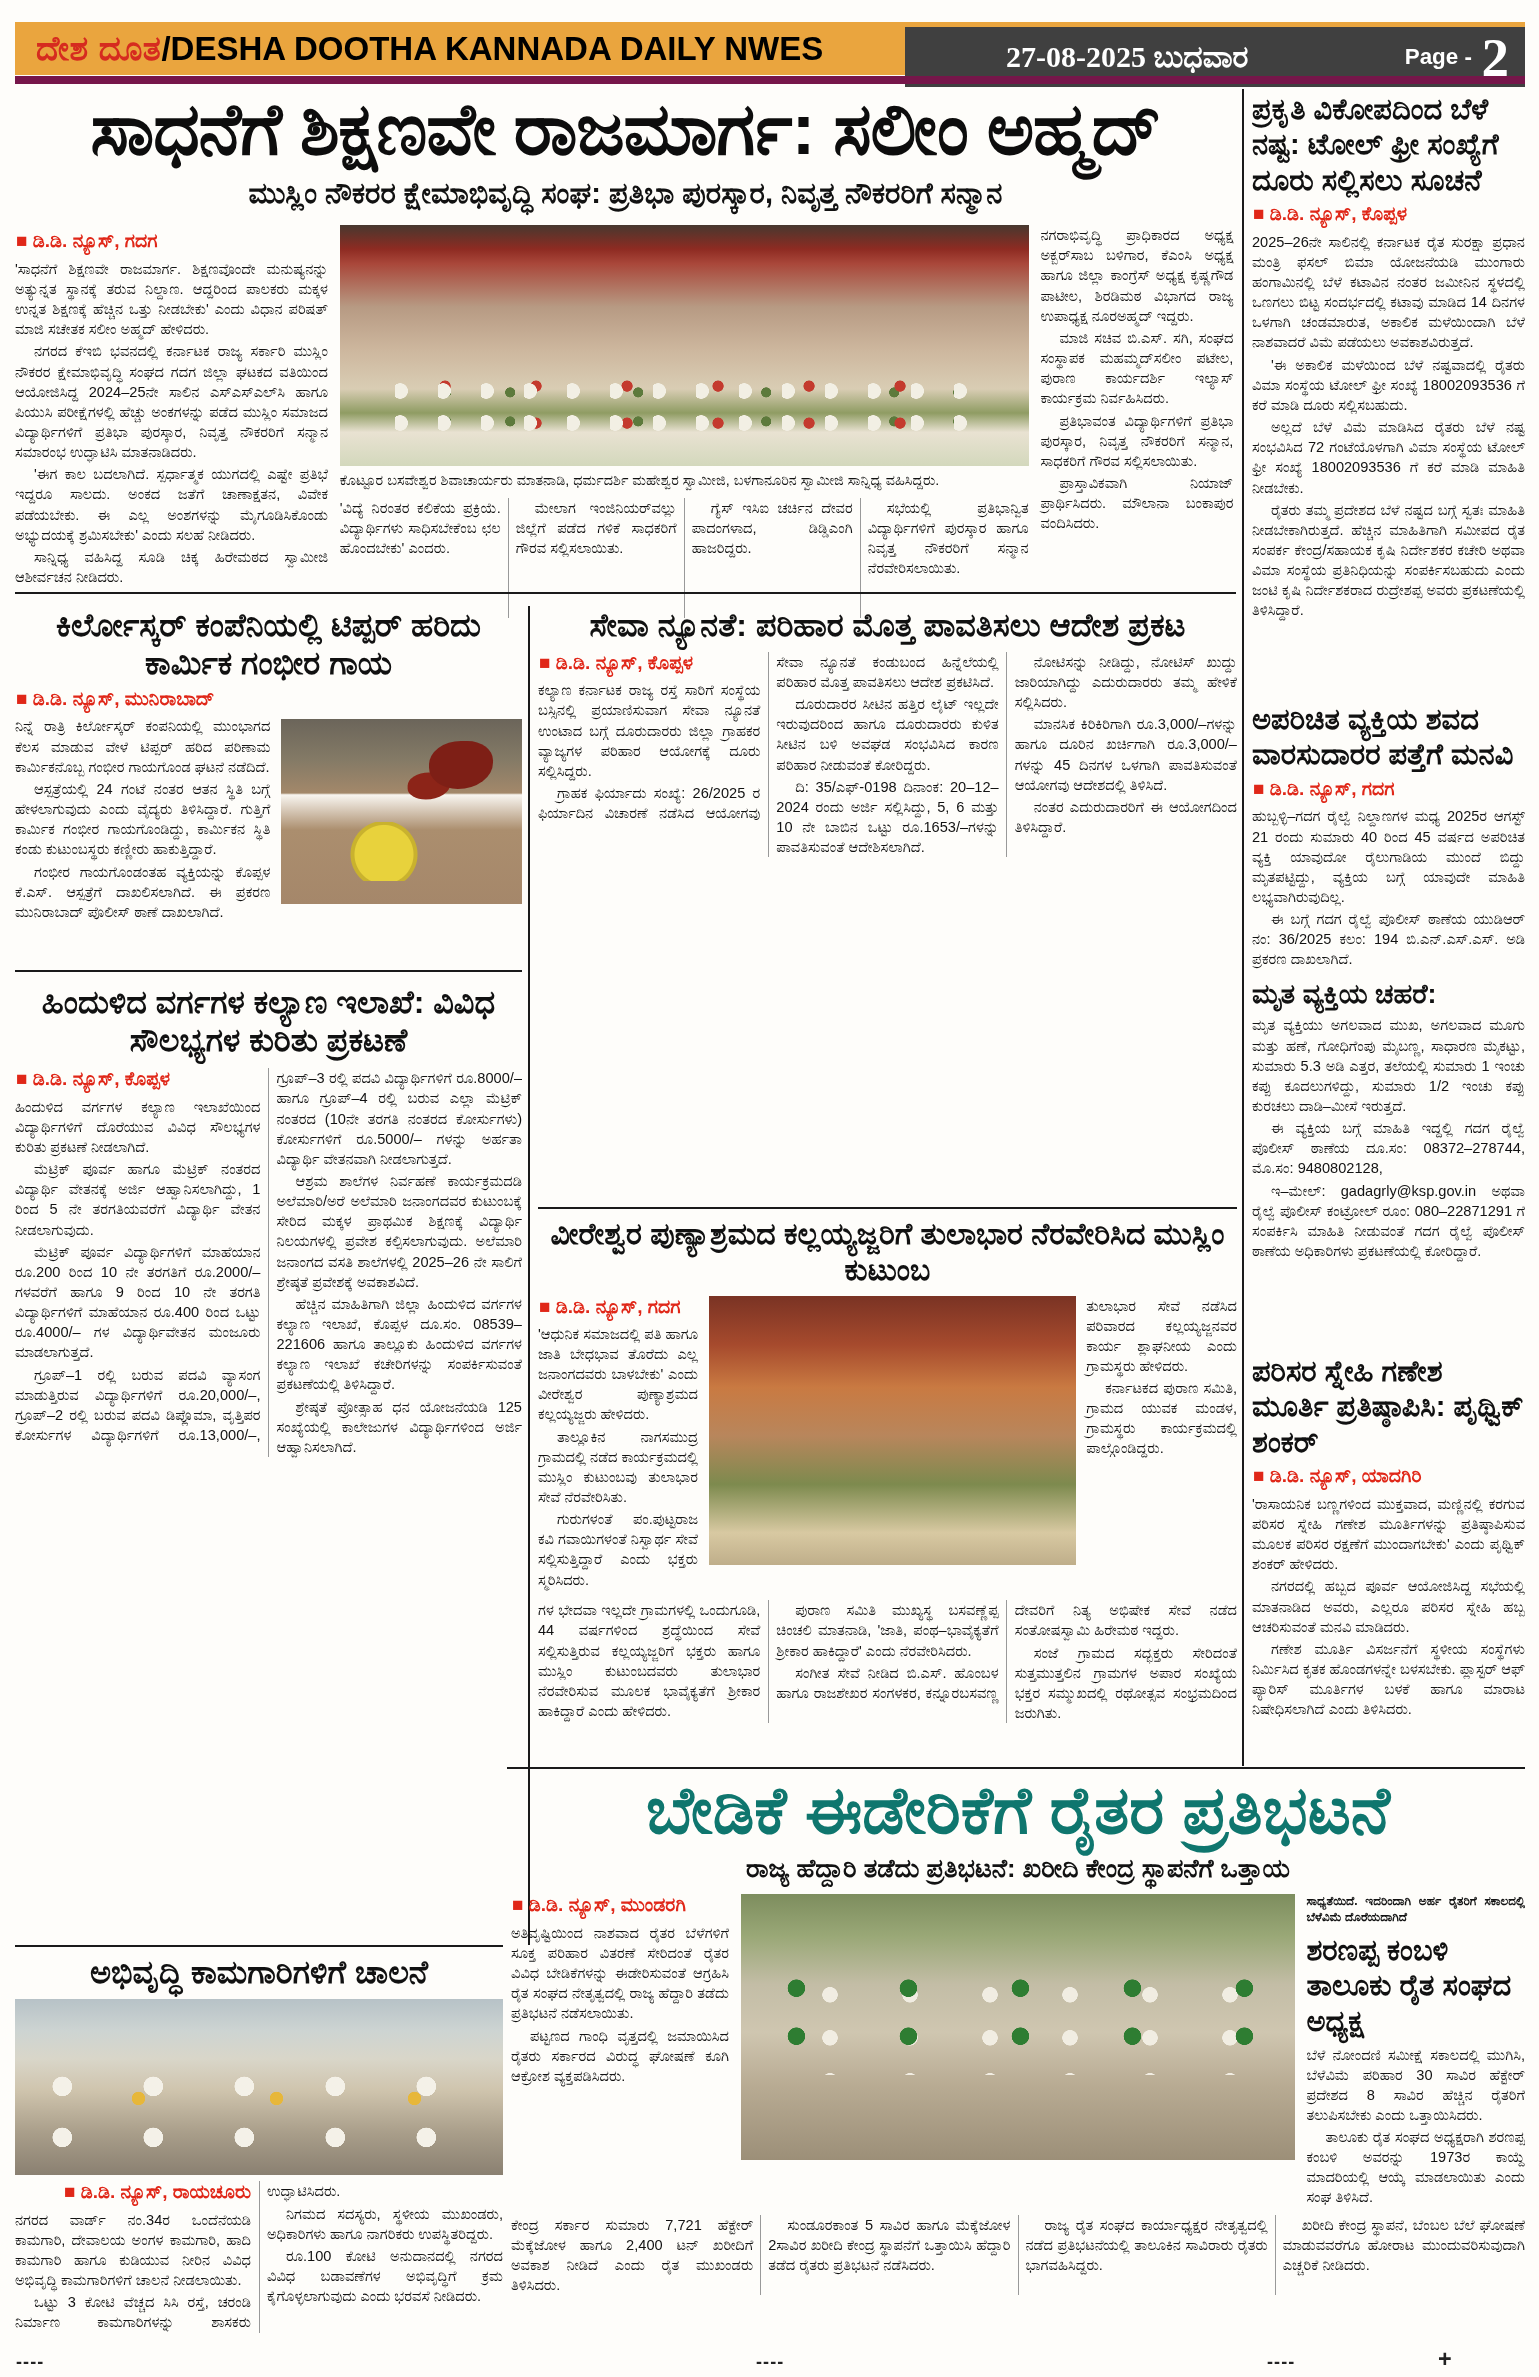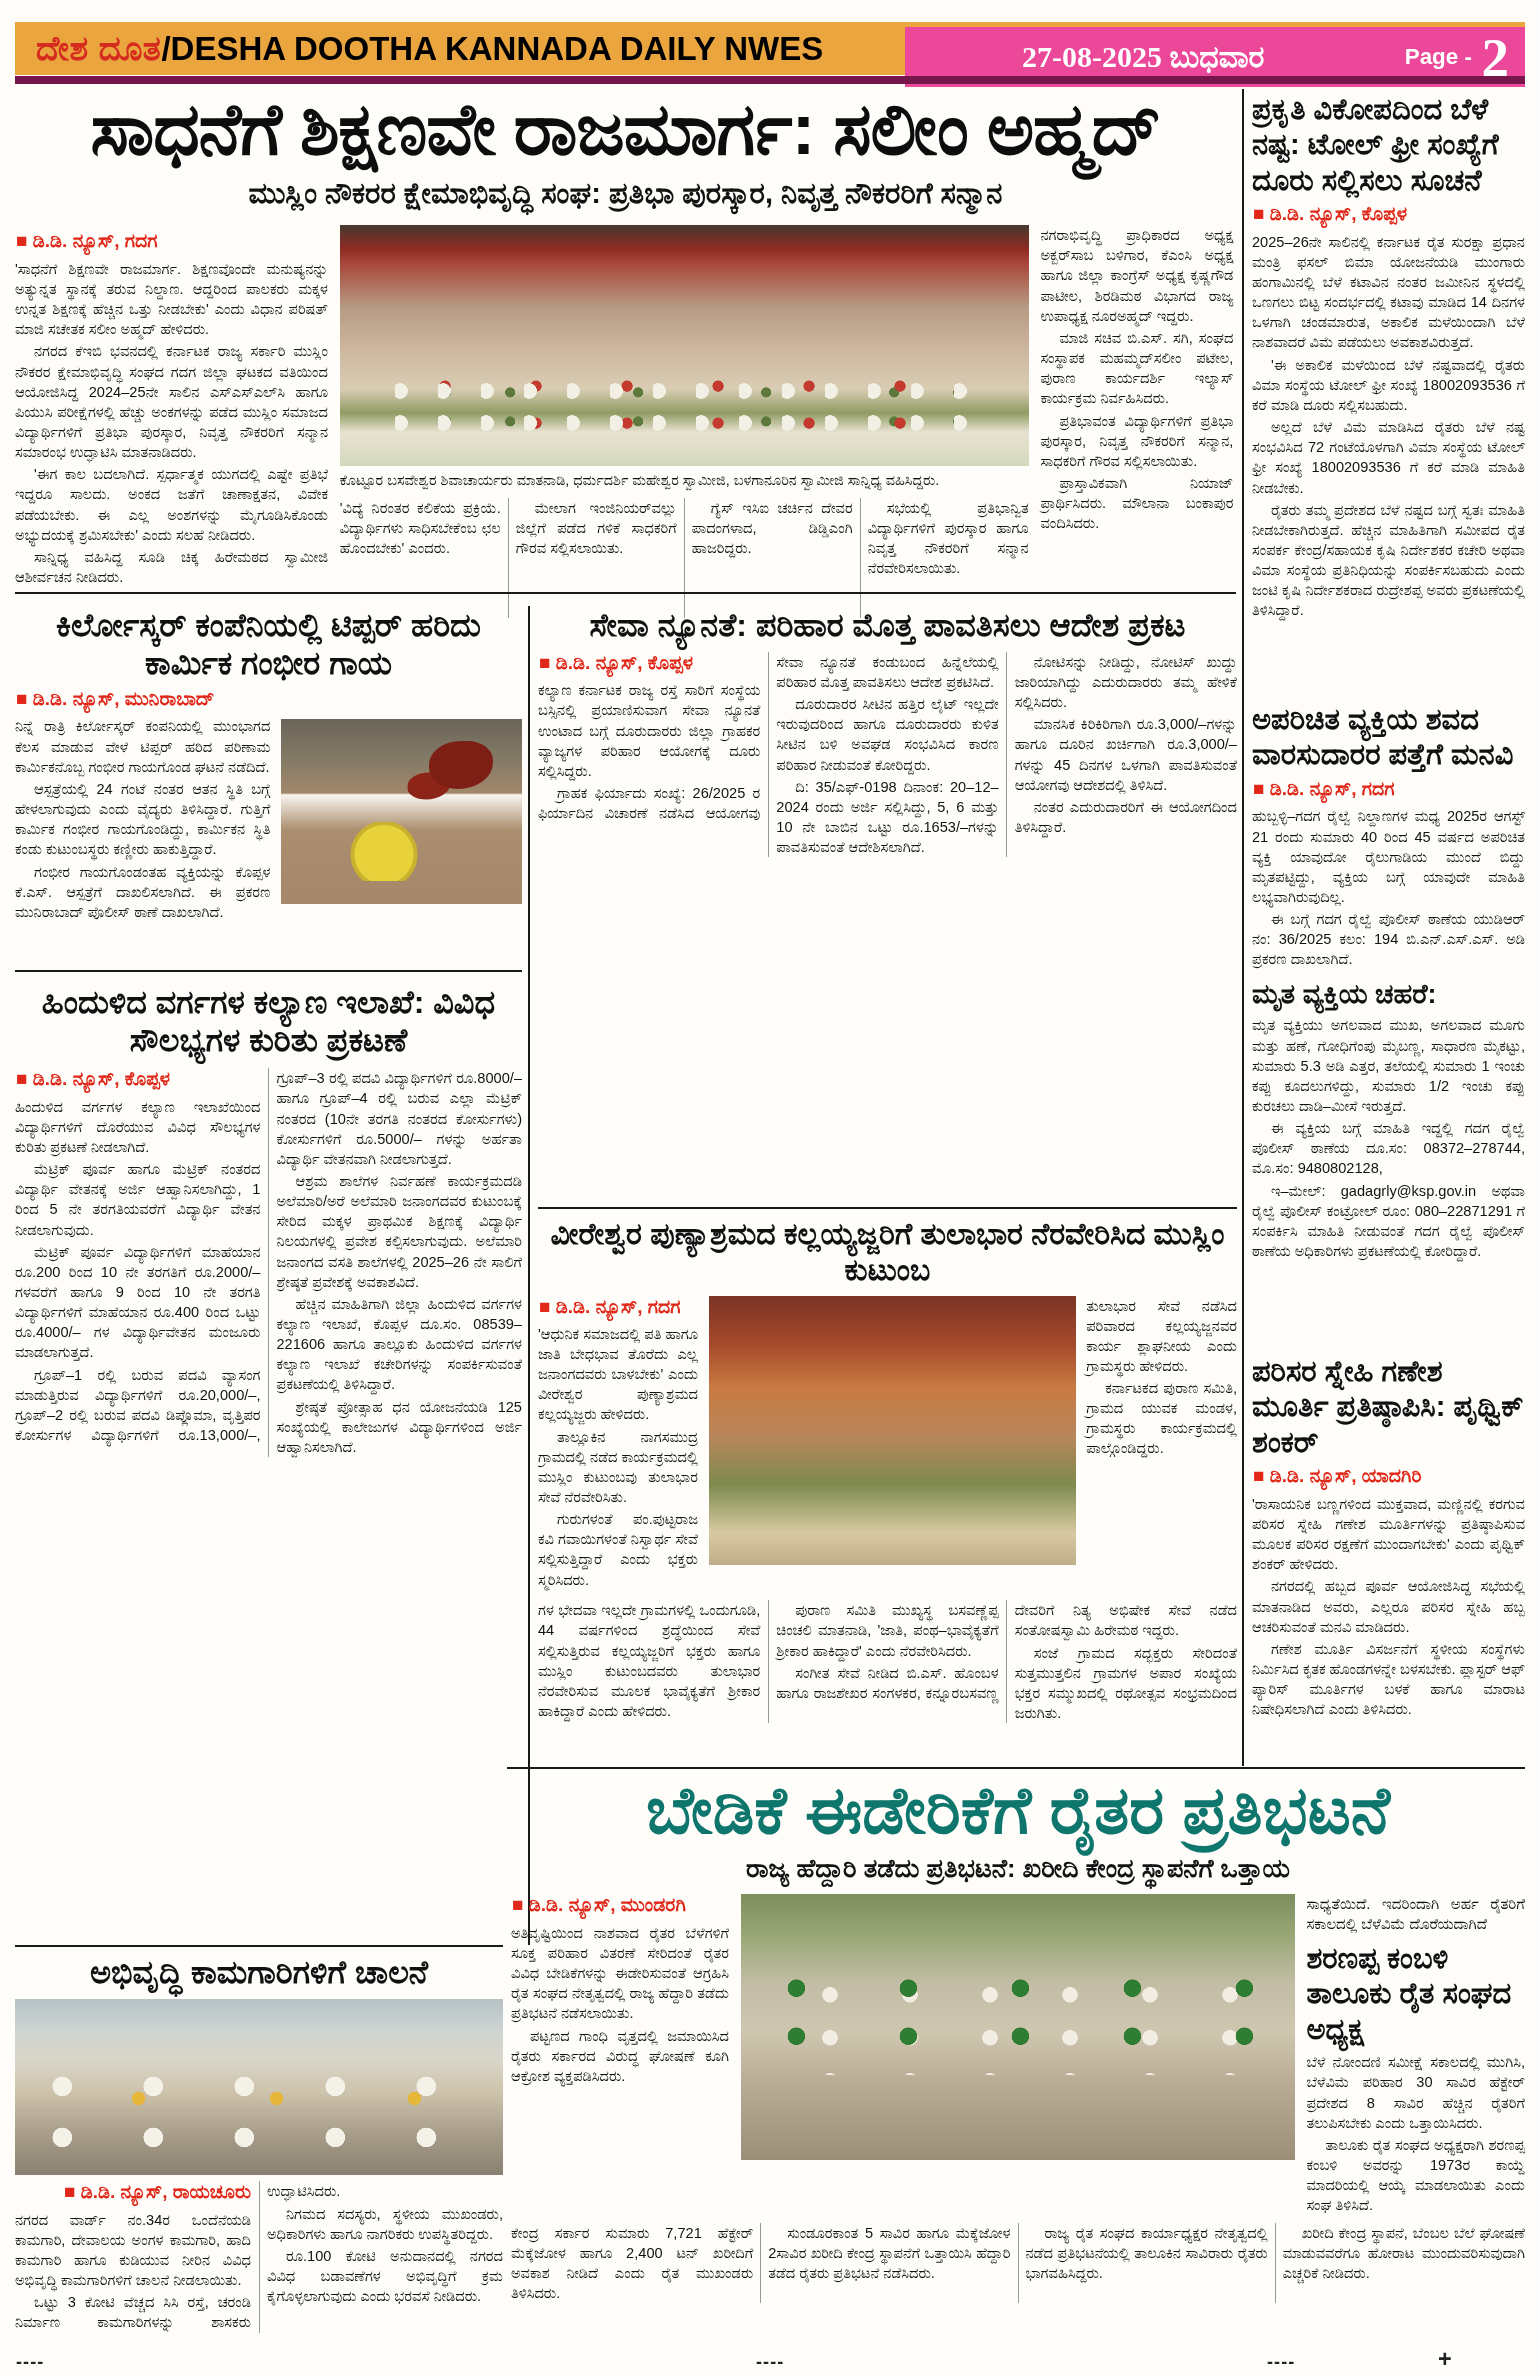--- a/index.html
+++ b/index.html
@@ -8,22 +8,22 @@
     position:relative; width:1540px; height:2377px; margin:0 auto;
     background:#fefdfa; color:#121212; overflow:hidden;
     font-family:"Liberation Sans","DejaVu Sans",sans-serif;
   }
   
   .mast-band { position:absolute; left:15px; top:22.4px; width:1510px; height:53px; background:#eaa53e; }
   .mast-inner { display:flex; align-items:center; height:100%; padding-left:21px; }
   .paper-kn { color:#d62b1f; font-size:34px; font-weight:bold; letter-spacing:0.5px; }
   .paper-en { font-family:Liberation Sans, sans-serif; font-weight:bold; font-size:33px; color:#000000; letter-spacing:0px; white-space:nowrap;text-align:center; }
   .mast-right {
-    position:absolute; left:905px; top:27px; width:620px; height:60px; background:#ec4899;
-    display:flex; align-items:center; color:#fff;padding-left:16px;
+    position:absolute; left:905px; top:27px; width:620px; height:60px; background:#404040;
+    display:flex; align-items:center; color:#fff;
   }
   .mast-date { font-family:"Liberation Serif","DejaVu Serif",serif; font-weight:bold; font-size:30px; margin-left:101px; white-space:nowrap; }
   .mast-page { margin-left:auto; margin-right:16px; display:flex; align-items:center; gap:9.6px; }
   .mast-page-label { font-size:22.4px; font-weight:bold; }
   .mast-page-num { font-family:"Liberation Serif","DejaVu Serif",serif; font-size:55px; font-weight:bold; line-height:1; }
   .mast-strip { position:absolute; left:15px; top:76px; width:1510px; height:7.5px; background:#76164a; }
 
   
   .headline-xl { font-size:72px; font-weight:900; text-align:center; line-height:1.05; letter-spacing:-1.1px; color:#0d0d0d; }
   .headline-lg { font-size:66px; font-weight:900; text-align:center; line-height:1.05; color:#0f766e; }
@@ -240,21 +240,21 @@
     <div style="display:flex;gap:11.7px;margin-top:10.6px;">
       <div style="width:218px;flex:none;">
         <div class="byline" style="margin-top:0;">■ ಡಿ.ಡಿ. ನ್ಯೂಸ್, ಮುಂಡರಗಿ</div>
         <div class="body-text no-indent">
             <p>ಅತಿವೃಷ್ಟಿಯಿಂದ ನಾಶವಾದ ರೈತರ ಬೆಳೆಗಳಿಗೆ ಸೂಕ್ತ ಪರಿಹಾರ ವಿತರಣೆ ಸೇರಿದಂತೆ ರೈತರ ವಿವಿಧ ಬೇಡಿಕೆಗಳನ್ನು ಈಡೇರಿಸುವಂತೆ ಆಗ್ರಹಿಸಿ ರೈತ ಸಂಘದ ನೇತೃತ್ವದಲ್ಲಿ ರಾಜ್ಯ ಹೆದ್ದಾರಿ ತಡೆದು ಪ್ರತಿಭಟನೆ ನಡೆಸಲಾಯಿತು.</p>
             <p>ಪಟ್ಟಣದ ಗಾಂಧಿ ವೃತ್ತದಲ್ಲಿ ಜಮಾಯಿಸಿದ ರೈತರು ಸರ್ಕಾರದ ವಿರುದ್ಧ ಘೋಷಣೆ ಕೂಗಿ ಆಕ್ರೋಶ ವ್ಯಕ್ತಪಡಿಸಿದರು.</p>
           </div>
       </div>
       <div class="photo photo-protest" style="width:554px;height:266px;flex:none;"></div>
       <div style="flex:1;">
-        <p class="caption" style="margin-top:0;font-weight:normal;font-size:15px;text-align:justify;">ಸಾಧ್ಯತೆಯಿದೆ. ಇದರಿಂದಾಗಿ ಅರ್ಹ ರೈತರಿಗೆ ಸಕಾಲದಲ್ಲಿ ಬೆಳೆವಿಮೆ ದೊರೆಯದಾಗಿದೆ</p>
+        <p class="caption" style="margin-top:0;font-weight:bold;font-size:12px;text-align:justify;">ಸಾಧ್ಯತೆಯಿದೆ. ಇದರಿಂದಾಗಿ ಅರ್ಹ ರೈತರಿಗೆ ಸಕಾಲದಲ್ಲಿ ಬೆಳೆವಿಮೆ ದೊರೆಯದಾಗಿದೆ</p>
         <div class="headline-sm" style="margin-top:7.5px;">ಶರಣಪ್ಪ ಕಂಬಳಿ ತಾಲೂಕು ರೈತ ಸಂಘದ ಅಧ್ಯಕ್ಷ</div>
         <div class="body-text no-indent" style="margin-top:5.3px;">
             <p>ಬೆಳೆ ನೋಂದಣಿ ಸಮೀಕ್ಷೆ ಸಕಾಲದಲ್ಲಿ ಮುಗಿಸಿ, ಬೆಳೆವಿಮೆ ಪರಿಹಾರ 30 ಸಾವಿರ ಹೆಕ್ಟೇರ್ ಪ್ರದೇಶದ 8 ಸಾವಿರ ಹೆಚ್ಚಿನ ರೈತರಿಗೆ ತಲುಪಿಸಬೇಕು ಎಂದು ಒತ್ತಾಯಿಸಿದರು.</p>
             <p>ತಾಲೂಕು ರೈತ ಸಂಘದ ಅಧ್ಯಕ್ಷರಾಗಿ ಶರಣಪ್ಪ ಕಂಬಳಿ ಅವರನ್ನು 1973ರ ಕಾಯ್ದೆ ಮಾದರಿಯಲ್ಲಿ ಆಯ್ಕೆ ಮಾಡಲಾಯಿತು ಎಂದು ಸಂಘ ತಿಳಿಸಿದೆ.</p>
           </div>
       </div>
     </div>
     <div class="body-text cols-4 no-indent" style="margin-top:5px;">
         <p>ಕೇಂದ್ರ ಸರ್ಕಾರ ಸುಮಾರು 7,721 ಹೆಕ್ಟೇರ್ ಮೆಕ್ಕೆಜೋಳ ಹಾಗೂ 2,400 ಟನ್ ಖರೀದಿಗೆ ಅವಕಾಶ ನೀಡಿದೆ ಎಂದು ರೈತ ಮುಖಂಡರು ತಿಳಿಸಿದರು.</p>
         <p>ಸುಂಡೂರಕಾಂತ 5 ಸಾವಿರ ಹಾಗೂ ಮೆಕ್ಕೆಜೋಳ 2ಸಾವಿರ ಖರೀದಿ ಕೇಂದ್ರ ಸ್ಥಾಪನೆಗೆ ಒತ್ತಾಯಿಸಿ ಹೆದ್ದಾರಿ ತಡೆದ ರೈತರು ಪ್ರತಿಭಟನೆ ನಡೆಸಿದರು.</p>

